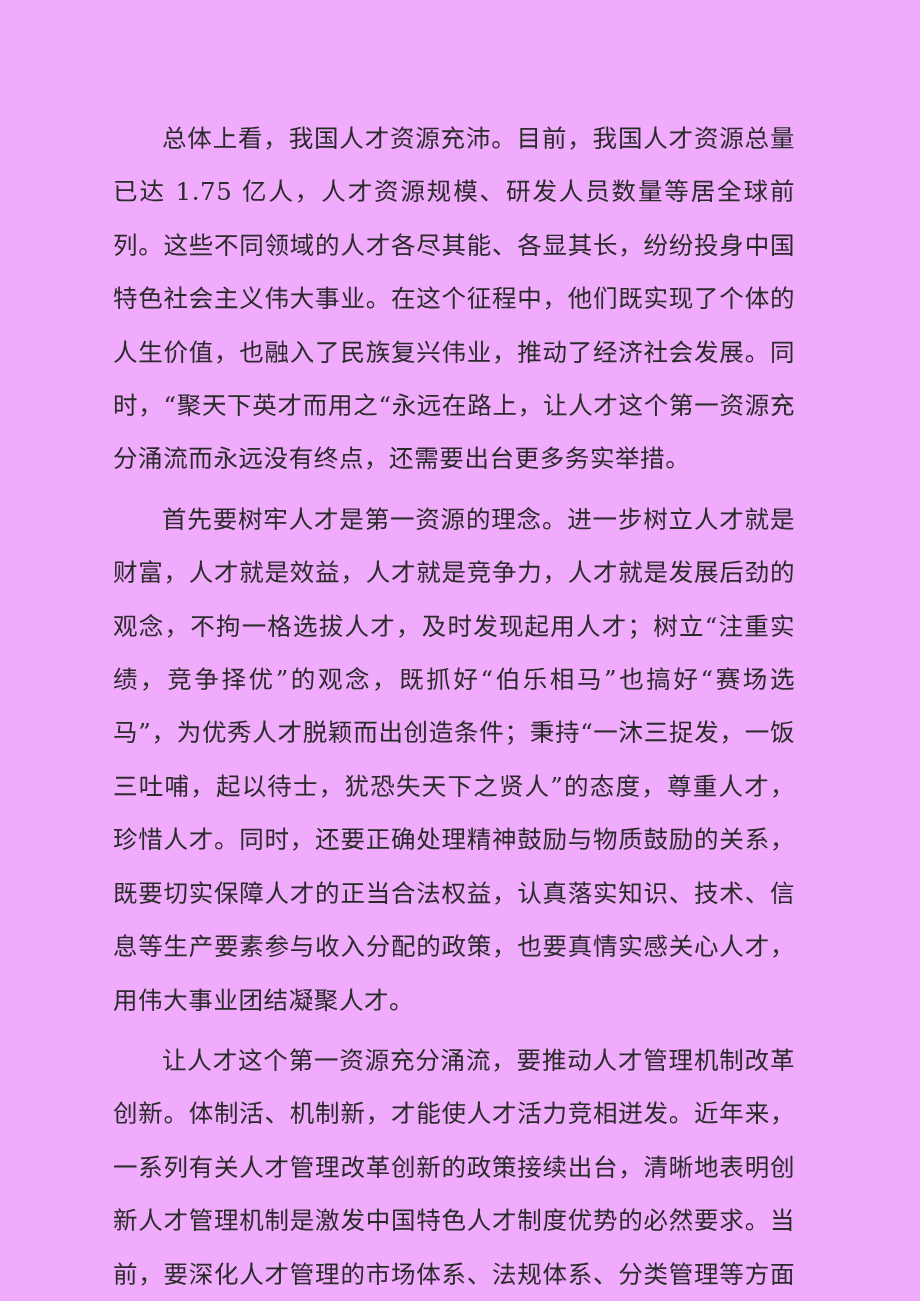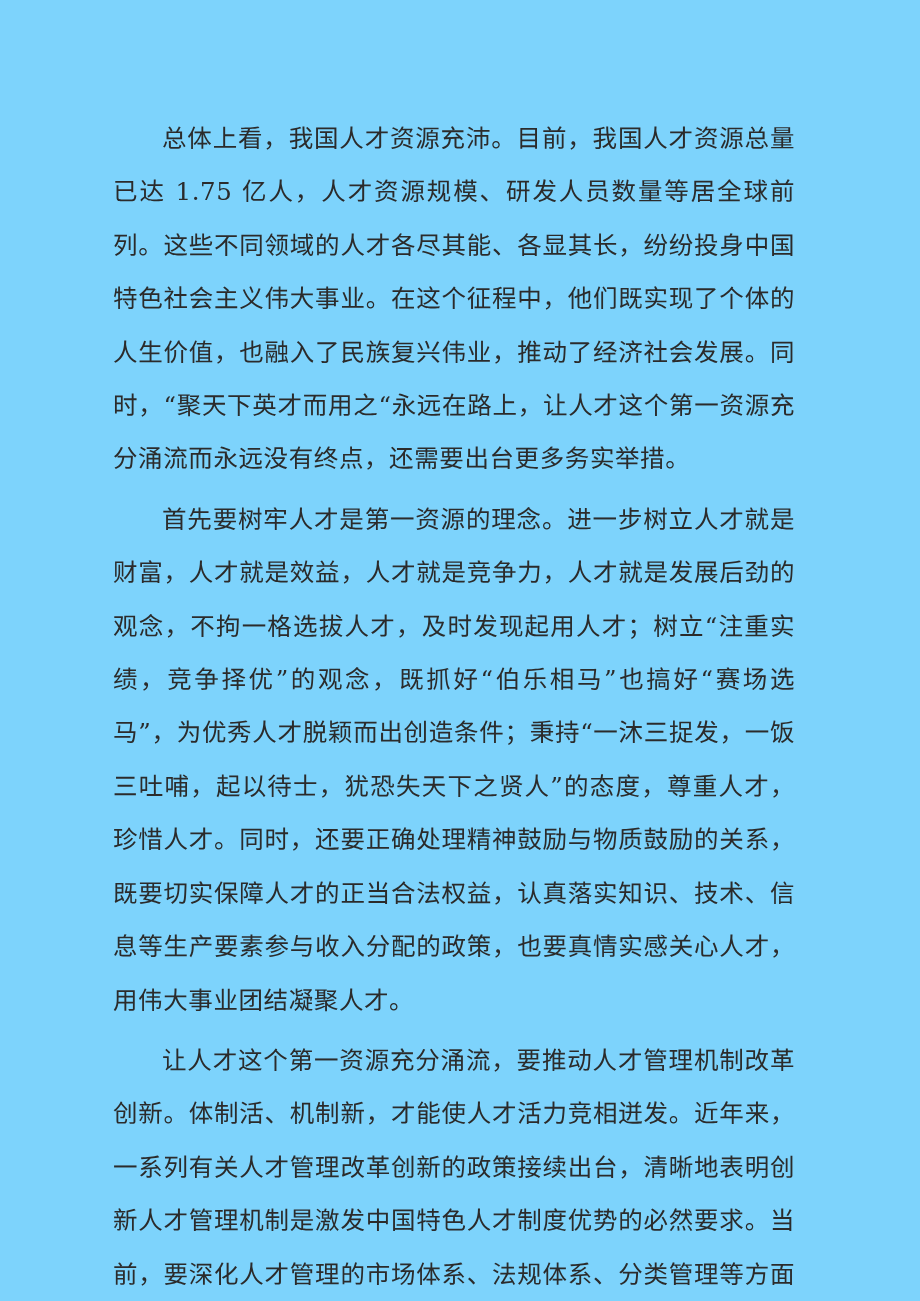--- a/index.html
+++ b/index.html
@@ -10,21 +10,21 @@
   }
 
   body {
     font-family: "DejaVu Serif", "Liberation Serif", serif;
   }
 
   .page {
     position: relative;
     width: 920px;
     height: 1301px;
-    background: #7dd3fc;
+    background: #f0abfc;
     overflow: hidden;
     box-sizing: border-box;
   }
 
   .page-body {
     position: absolute;
     left: 113px;
     top: 112px;
     width: 682px;
   }

